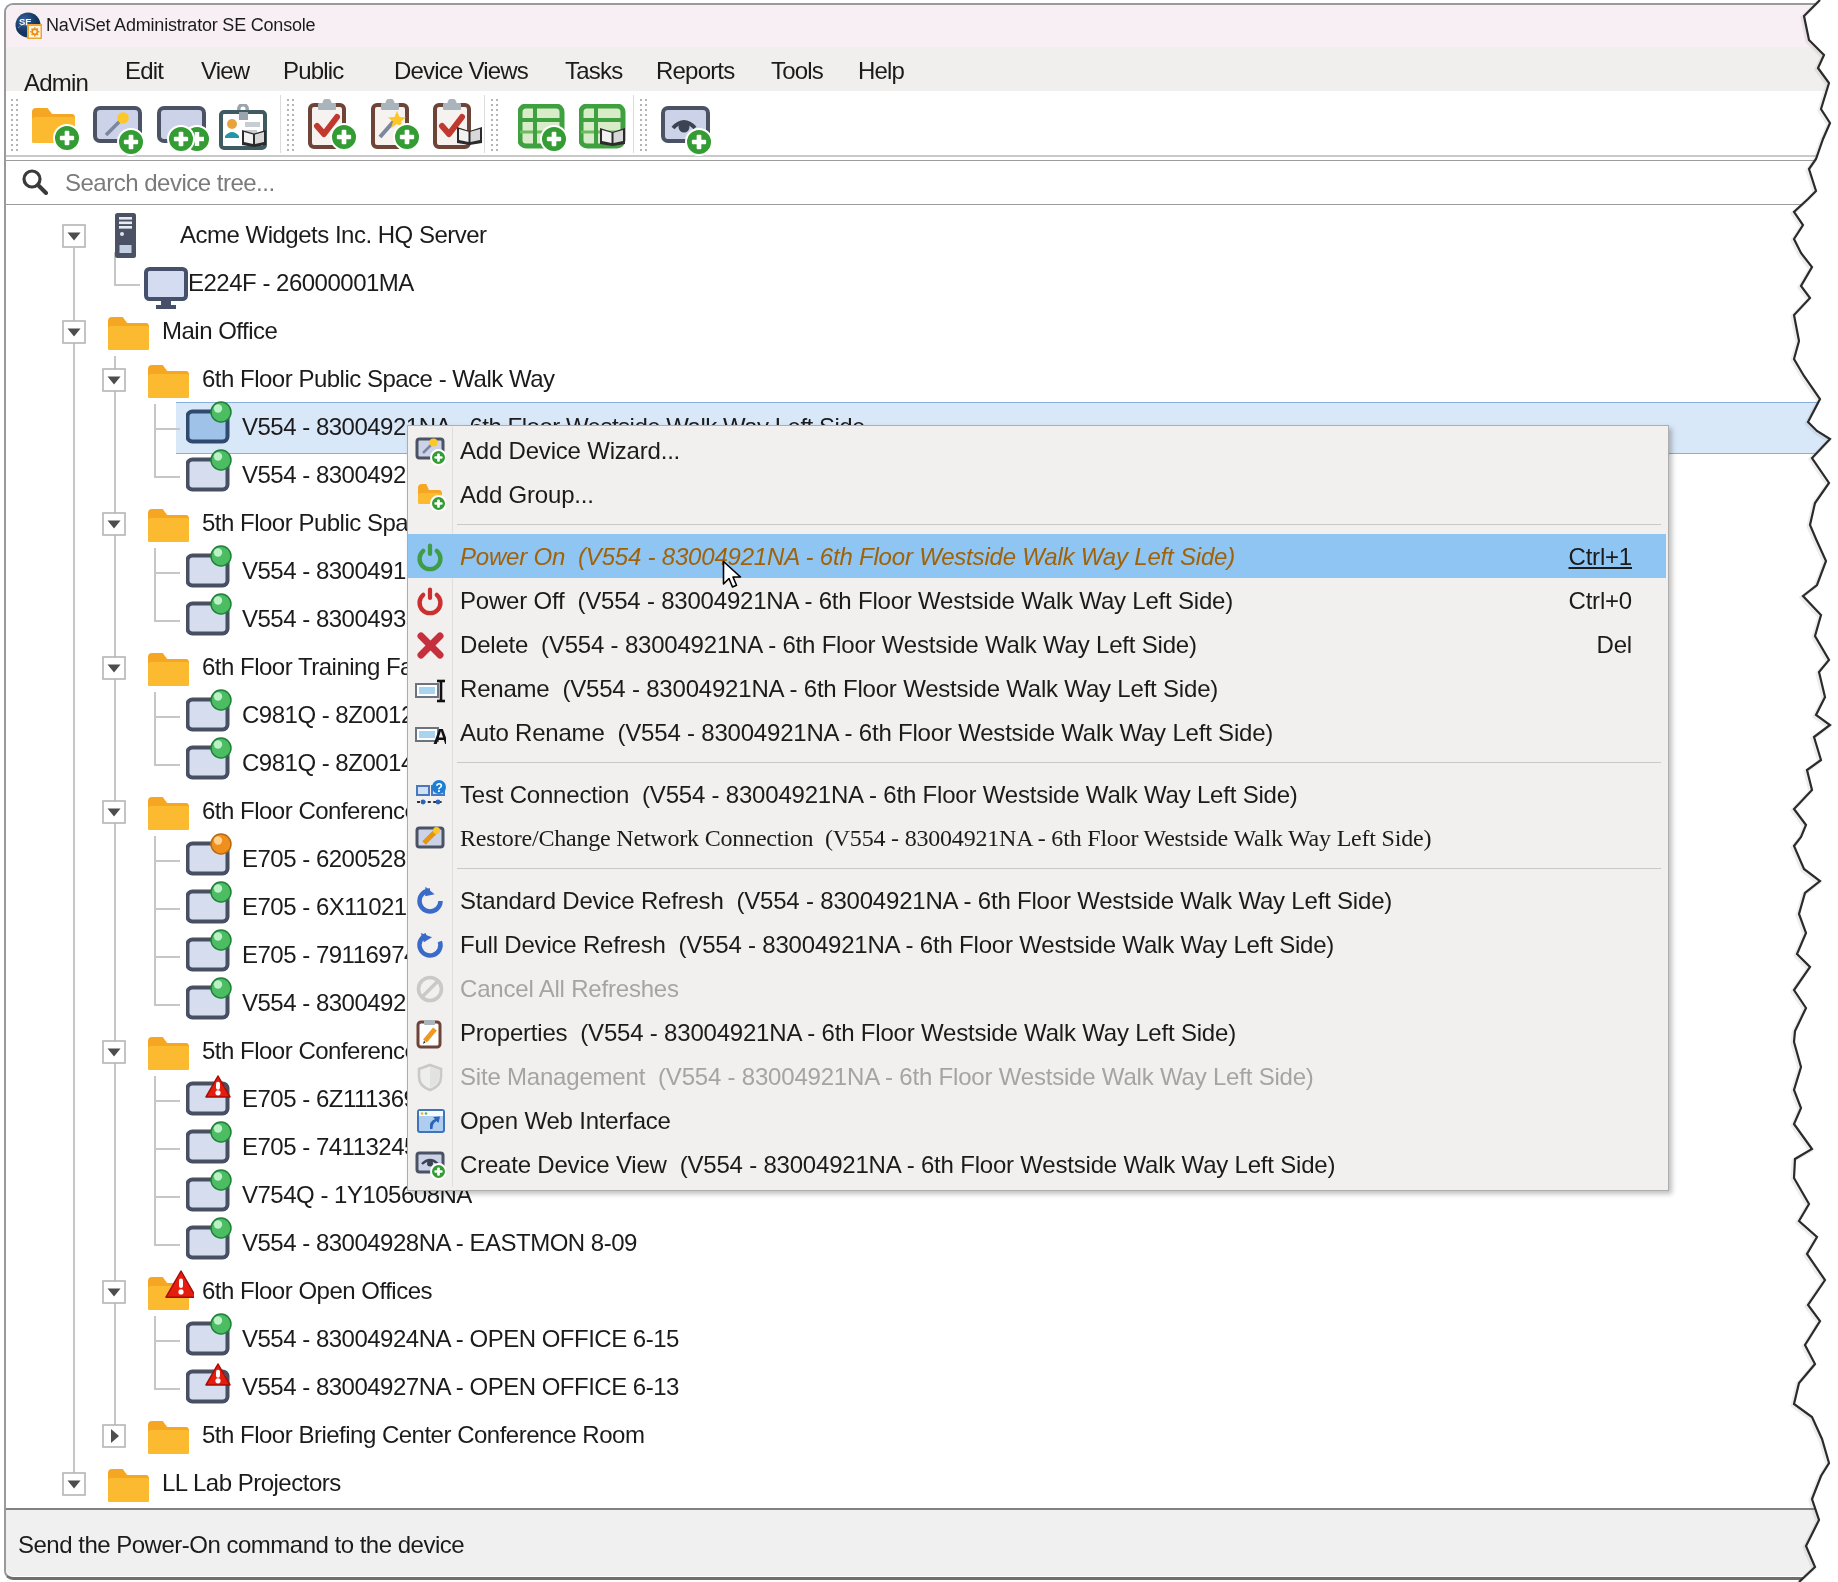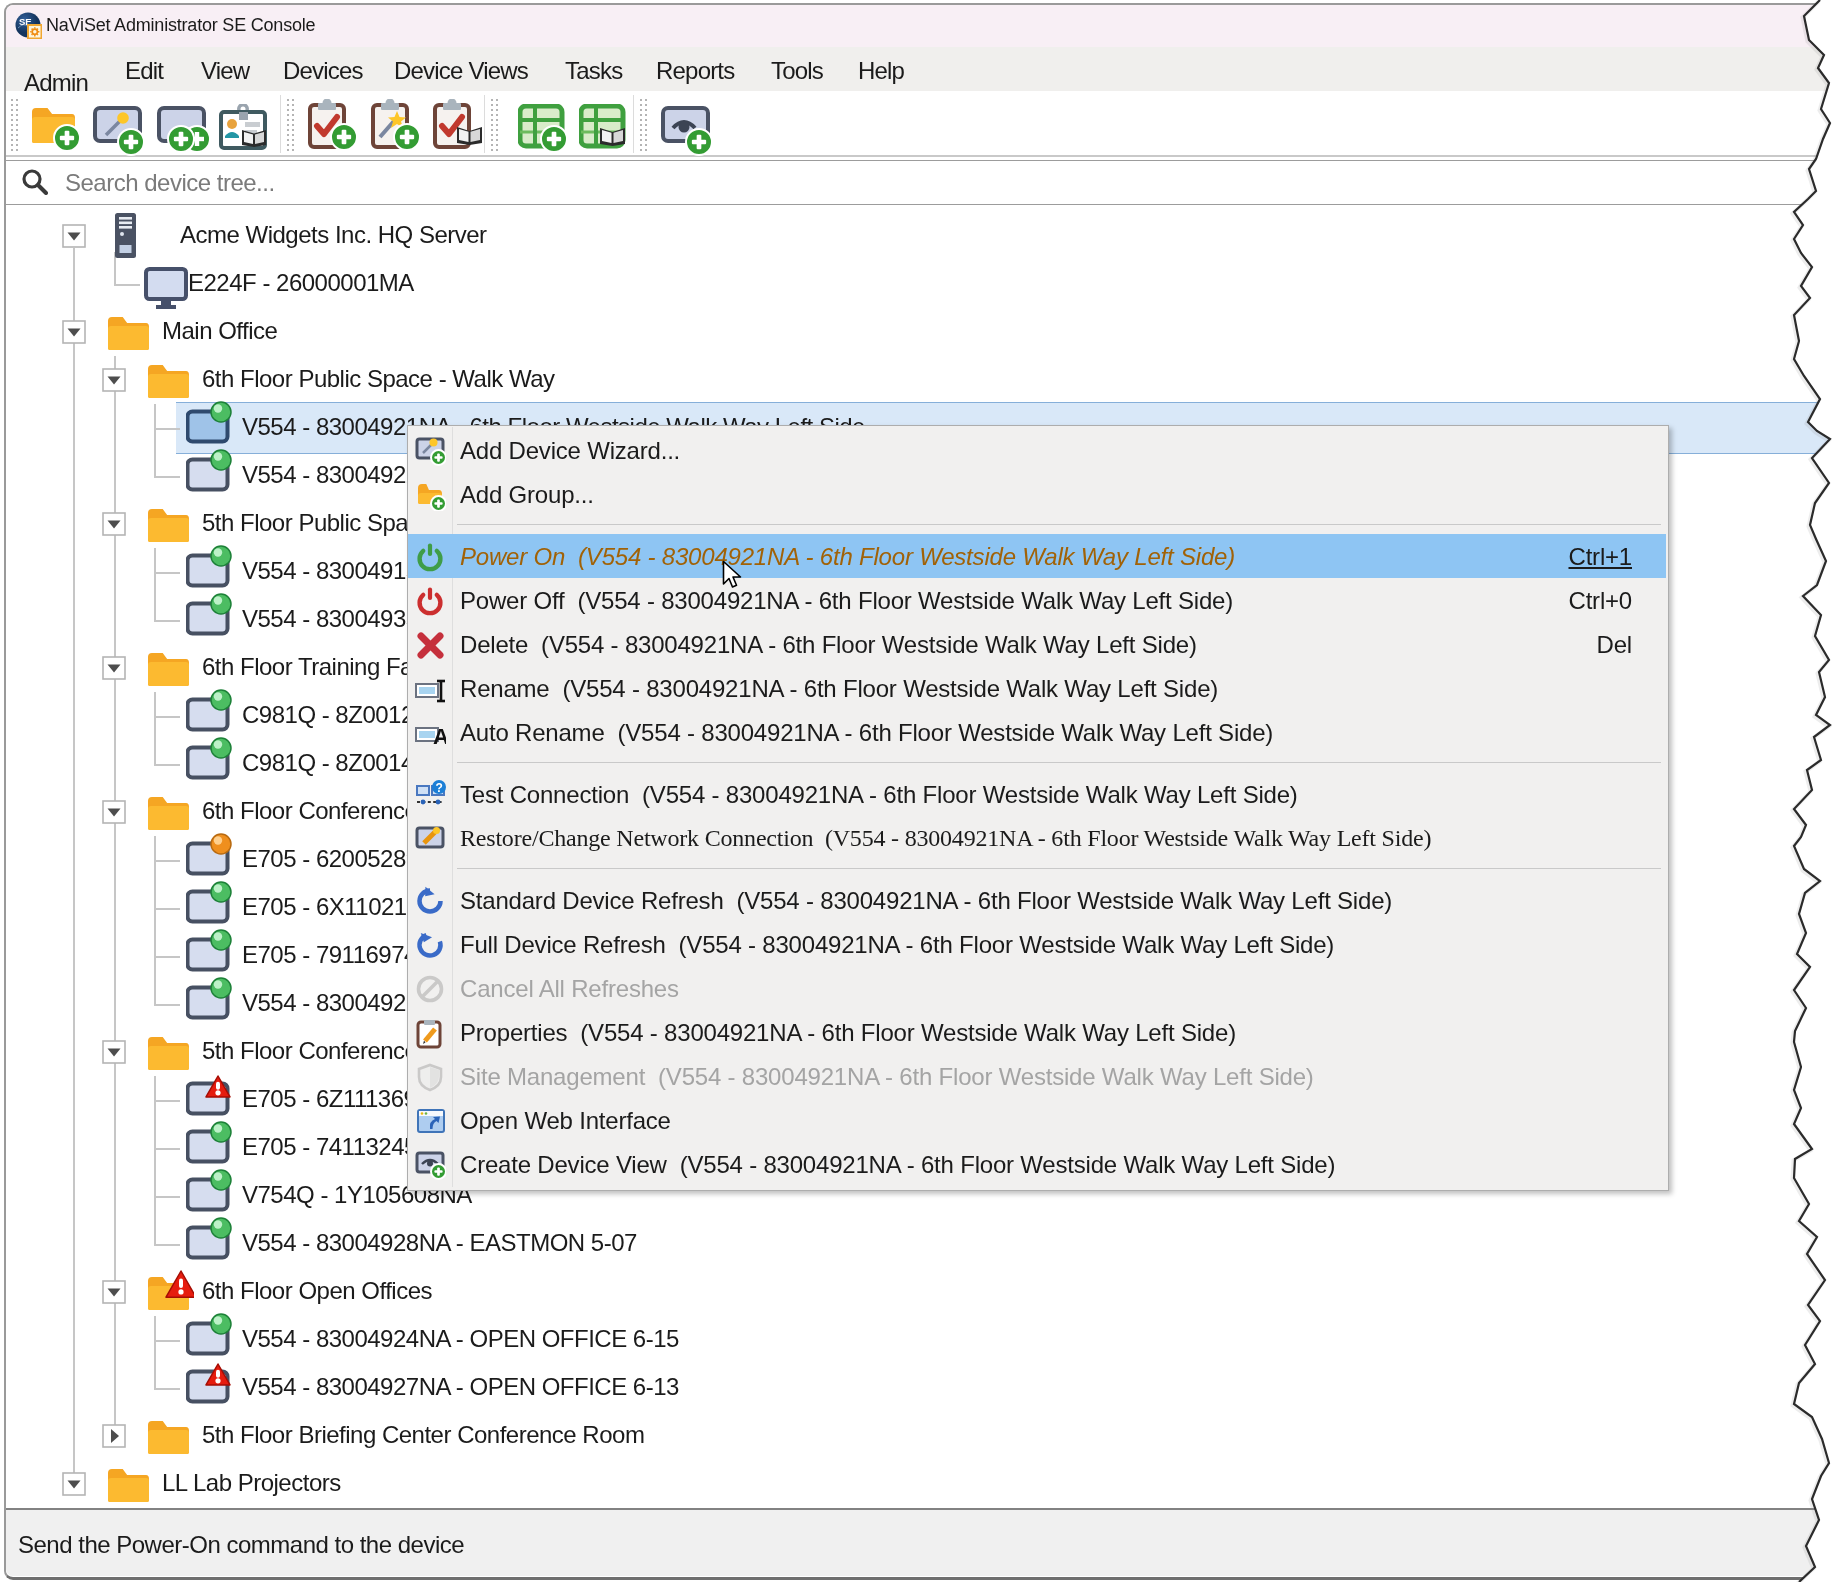--- a/index.html
+++ b/index.html
@@ -28,21 +28,21 @@
         <line x1="22.1" y1="22.1" x2="23" y2="23"></line>
         <line x1="23" y1="16.6" x2="22.1" y2="17.5"></line>
         <line x1="17.5" y1="22.1" x2="16.6" y2="23"></line>
       </g>
     </svg></div>
 <div class="txt" style="left:46px;top:15px;font-size:18px;letter-spacing:-0.2px;">NaViSet Administrator SE Console</div>
 <div class="abs" style="left:6px;top:47px;width:1832px;height:44px;background:#f0efed;"></div>
 <div class="txt" style="left:24px;top:57px;letter-spacing:-0.8px;margin-top:12px;">Admin</div>
 <div class="txt" style="left:125px;top:57px;letter-spacing:-0.8px;">Edit</div>
 <div class="txt" style="left:201px;top:57px;letter-spacing:-0.8px;">View</div>
-<div class="txt" style="left:283px;top:57px;letter-spacing:-0.8px;">Devices</div>
+<div class="txt" style="left:283px;top:57px;letter-spacing:-0.8px;">Public</div>
 <div class="txt" style="left:394px;top:57px;letter-spacing:-0.8px;">Device Views</div>
 <div class="txt" style="left:565px;top:57px;letter-spacing:-0.8px;">Tasks</div>
 <div class="txt" style="left:656px;top:57px;letter-spacing:-0.8px;">Reports</div>
 <div class="txt" style="left:771px;top:57px;letter-spacing:-0.8px;">Tools</div>
 <div class="txt" style="left:858px;top:57px;letter-spacing:-0.8px;">Help</div>
 <div class="abs" style="left:6px;top:91px;width:1832px;height:64px;background:#fff;border-bottom:2px solid #c9c9c9;"></div>
 <div class="abs" style="left:11px;top:99px;width:2px;height:52px;background:repeating-linear-gradient(#b4b4b4 0 2px, transparent 2px 5px);"></div>
 <div class="abs" style="left:16px;top:99px;width:2px;height:52px;background:repeating-linear-gradient(#b4b4b4 0 2px, transparent 2px 5px);"></div>
 <div class="abs" style="left:280px;top:95px;width:1px;height:58px;background:#dcdcdc;"></div>
 <div class="abs" style="left:287px;top:99px;width:2px;height:52px;background:repeating-linear-gradient(#b4b4b4 0 2px, transparent 2px 5px);"></div>
@@ -367,21 +367,21 @@
       <rect x="1.5" y="10.5" width="40" height="30" rx="5" fill="#d6ddef" stroke="#475062" stroke-width="4"></rect>
       <circle cx="35" cy="11" r="10" fill="#4cbd62" stroke="#1d8138" stroke-width="1.5"></circle>
       <circle cx="32.0" cy="7.5" r="4.2" fill="#c9f6d3" opacity="0.9"></circle>
     </svg></div>
 <div class="txt" style="left:242px;top:1181px;">V754Q - 1Y105608NA</div>
 <div class="abs" style="left:186px;top:1217px;"><svg width="46" height="46" viewBox="0 0 46 46" style="">
       <rect x="1.5" y="10.5" width="40" height="30" rx="5" fill="#d6ddef" stroke="#475062" stroke-width="4"></rect>
       <circle cx="35" cy="11" r="10" fill="#4cbd62" stroke="#1d8138" stroke-width="1.5"></circle>
       <circle cx="32.0" cy="7.5" r="4.2" fill="#c9f6d3" opacity="0.9"></circle>
     </svg></div>
-<div class="txt" style="left:242px;top:1229px;">V554 - 83004928NA - EASTMON 5-07</div>
+<div class="txt" style="left:242px;top:1229px;">V554 - 83004928NA - EASTMON 8-09</div>
 <div class="abs" style="left:102px;top:1280px;"><svg width="24" height="24" viewBox="0 0 24 24" style="">
       <rect x="1" y="1" width="22" height="22" fill="#fff" stroke="#b5b5b5" stroke-width="1.6"></rect>
       <path d="M5.5 8.5 L18.5 8.5 L12 16.5 Z" fill="#4d4d4d"></path>
     </svg></div>
 <div class="abs" style="left:146px;top:1263px;"><svg width="48" height="62" viewBox="0 0 48 62" style="">
       <g transform="translate(0,12)">
         <path d="M2 33 L2 6 Q2 2 6 2 L16.72 2 L21.119999999999997 8 L40 8 Q43 8 43 12 L43 33 Q43 35 41 35 L4 35 Q2 35 2 33 Z" fill="#f5a623"></path>
         <path d="M2 33 L2 14 Q2 11 5 11 L40 11 Q43 11 43 14 L43 33 Q43 35 41 35 L4 35 Q2 35 2 33 Z" fill="#fcba30"></path>
       </g>
       <g transform="translate(19,7)">

